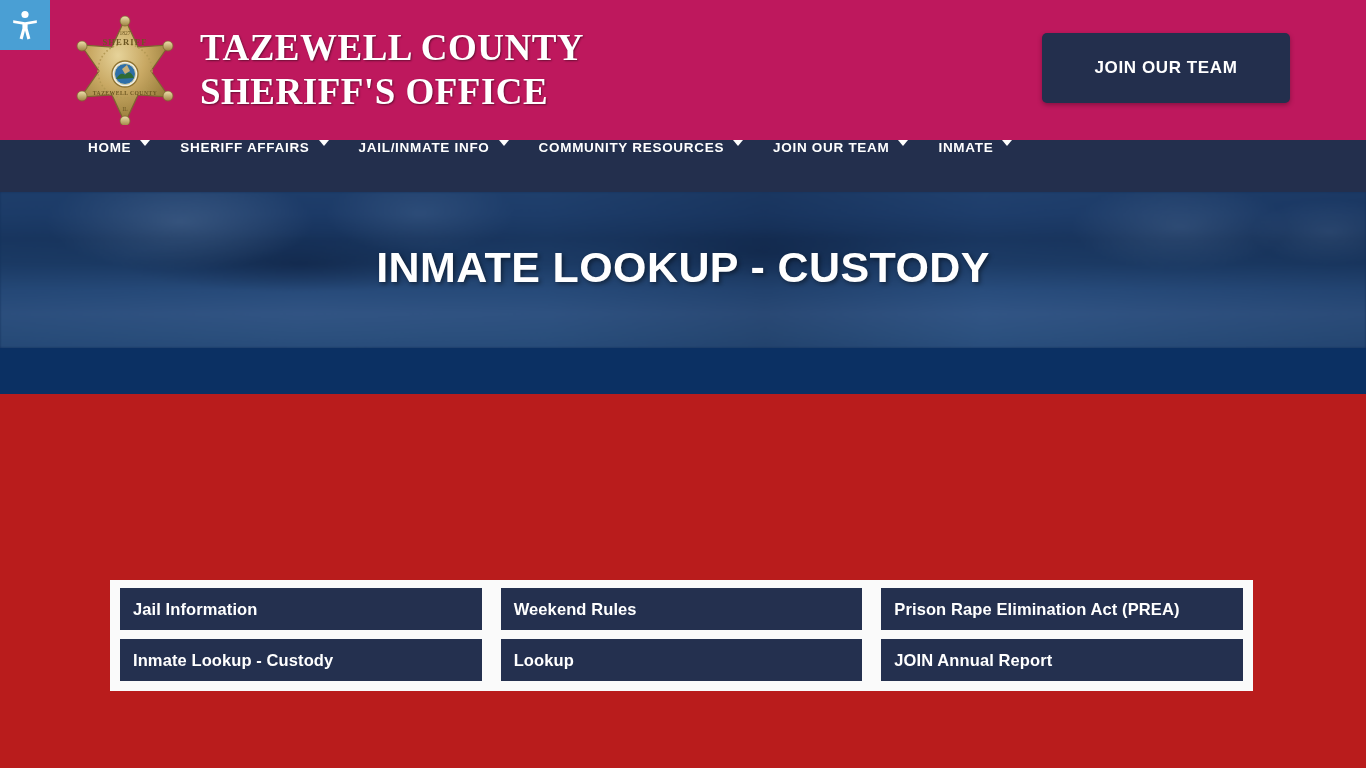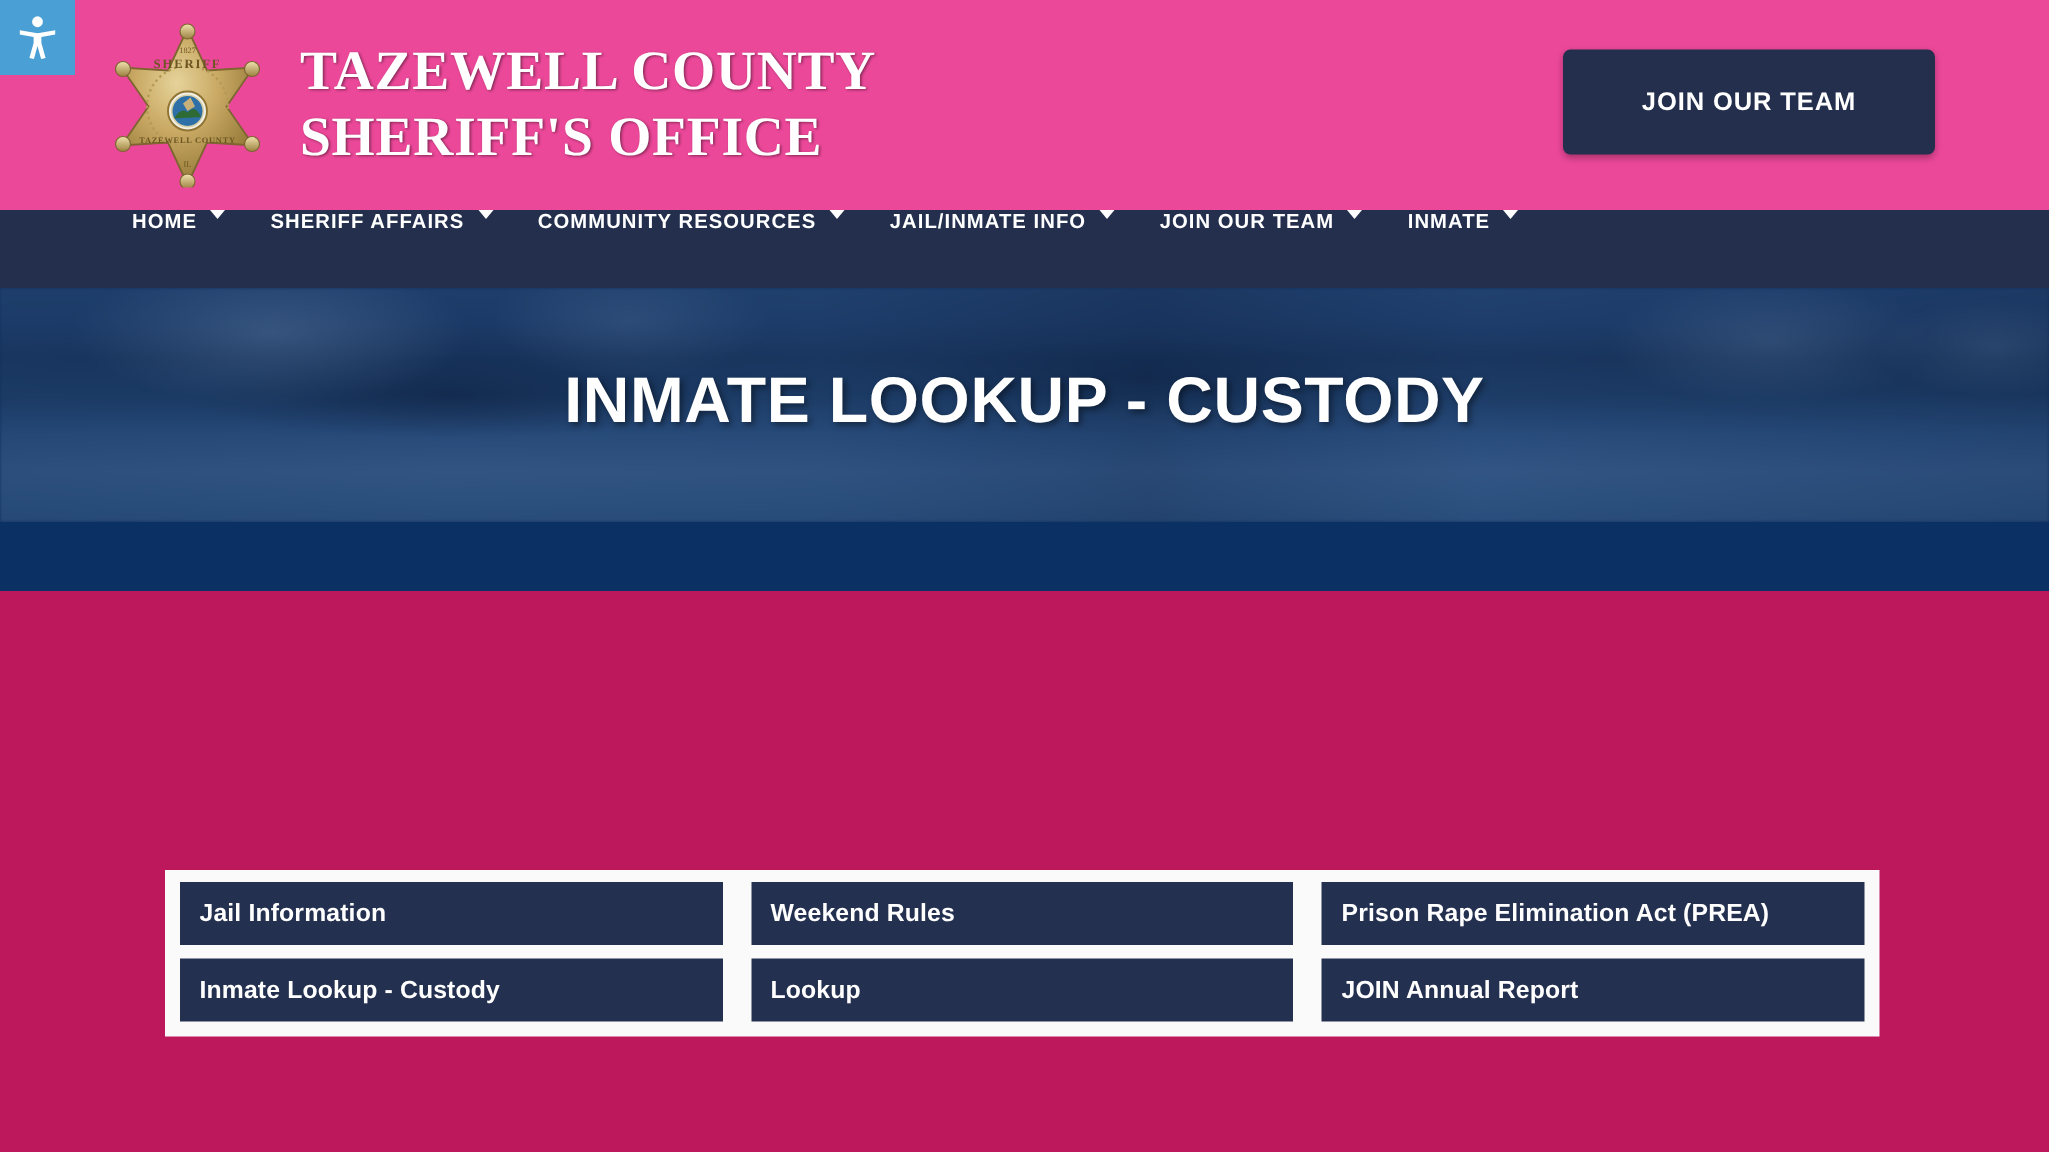--- a/index.html
+++ b/index.html
@@ -27,21 +27,21 @@
     justify-content: center;
     cursor: pointer;
   }
   .a11y-widget svg { display: block; }
 
   
   .site-header {
     position: relative;
     width: 1366px;
     height: 140px;
-    background: #ec4899;
+    background: #be185d;
     display: flex;
     align-items: center;
   }
 
   .brand-block {
     display: flex;
     align-items: center;
     margin-left: 70px;
   }
 
@@ -182,21 +182,21 @@
     text-shadow: 2px 2px 4px rgba(0,0,0,0.42);
     z-index: 3;
     padding-bottom: 6px;
   }
 
   
   .content-area {
     position: relative;
     width: 1366px;
     height: 374px;
-    background: #be185d;
+    background: #b91c1c;
   }
 
   .links-panel {
     position: absolute;
     left: 110px;
     top: 186px;
     width: 1143px;
     background: #fafafa;
     padding: 8px 10px 10px 10px;
     display: flex;
@@ -289,25 +289,25 @@
 <nav class="main-nav">
   <div class="nav-item">
     <span>HOME</span>
     <span class="caret"></span>
   </div>
   <div class="nav-item">
     <span>SHERIFF AFFAIRS</span>
     <span class="caret"></span>
   </div>
   <div class="nav-item">
+    <span>JAIL/INMATE INFO</span>
+    <span class="caret"></span>
+  </div>
+  <div class="nav-item">
     <span>COMMUNITY RESOURCES</span>
-    <span class="caret"></span>
-  </div>
-  <div class="nav-item">
-    <span>JAIL/INMATE INFO</span>
     <span class="caret"></span>
   </div>
   <div class="nav-item">
     <span>JOIN OUR TEAM</span>
     <span class="caret"></span>
   </div>
   <div class="nav-item">
     <span>INMATE</span>
     <span class="caret"></span>
   </div>

